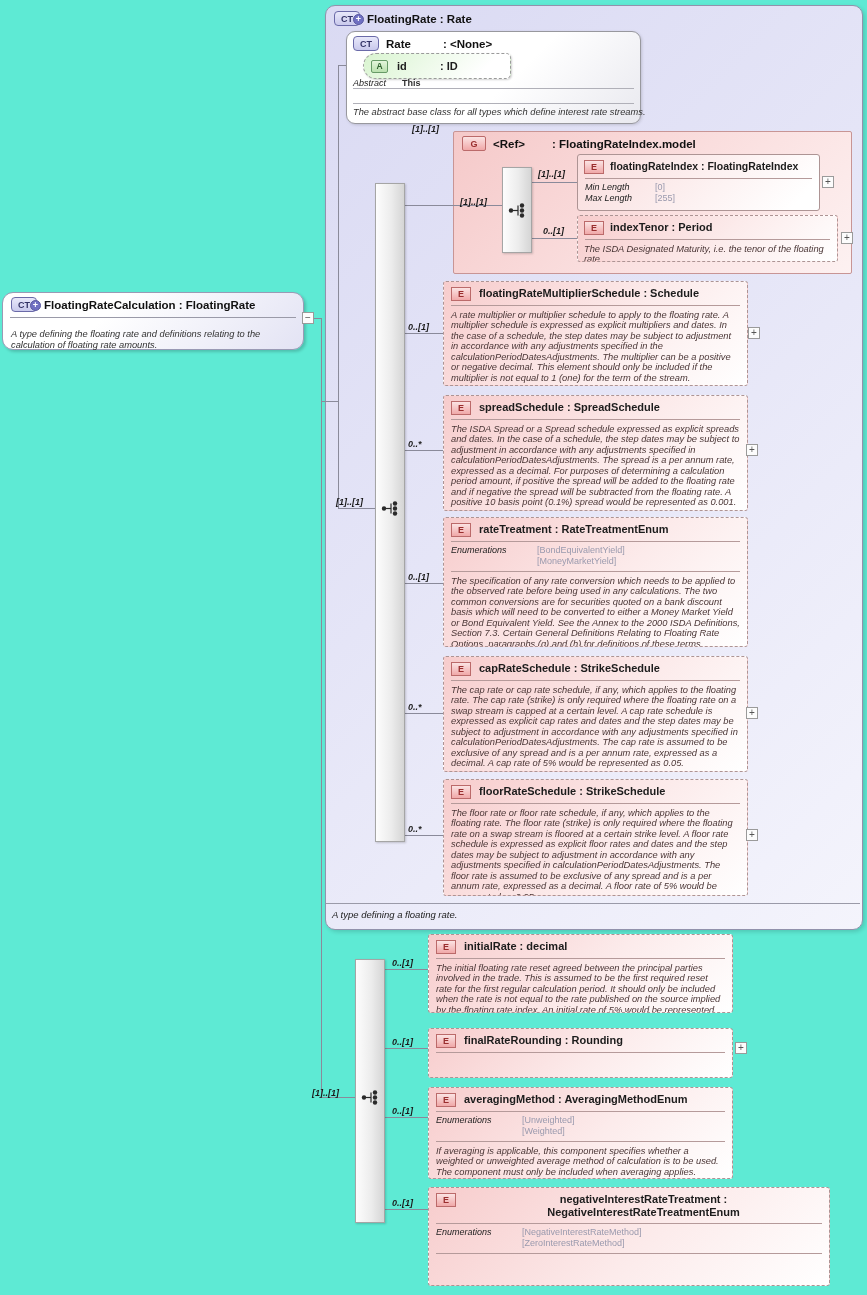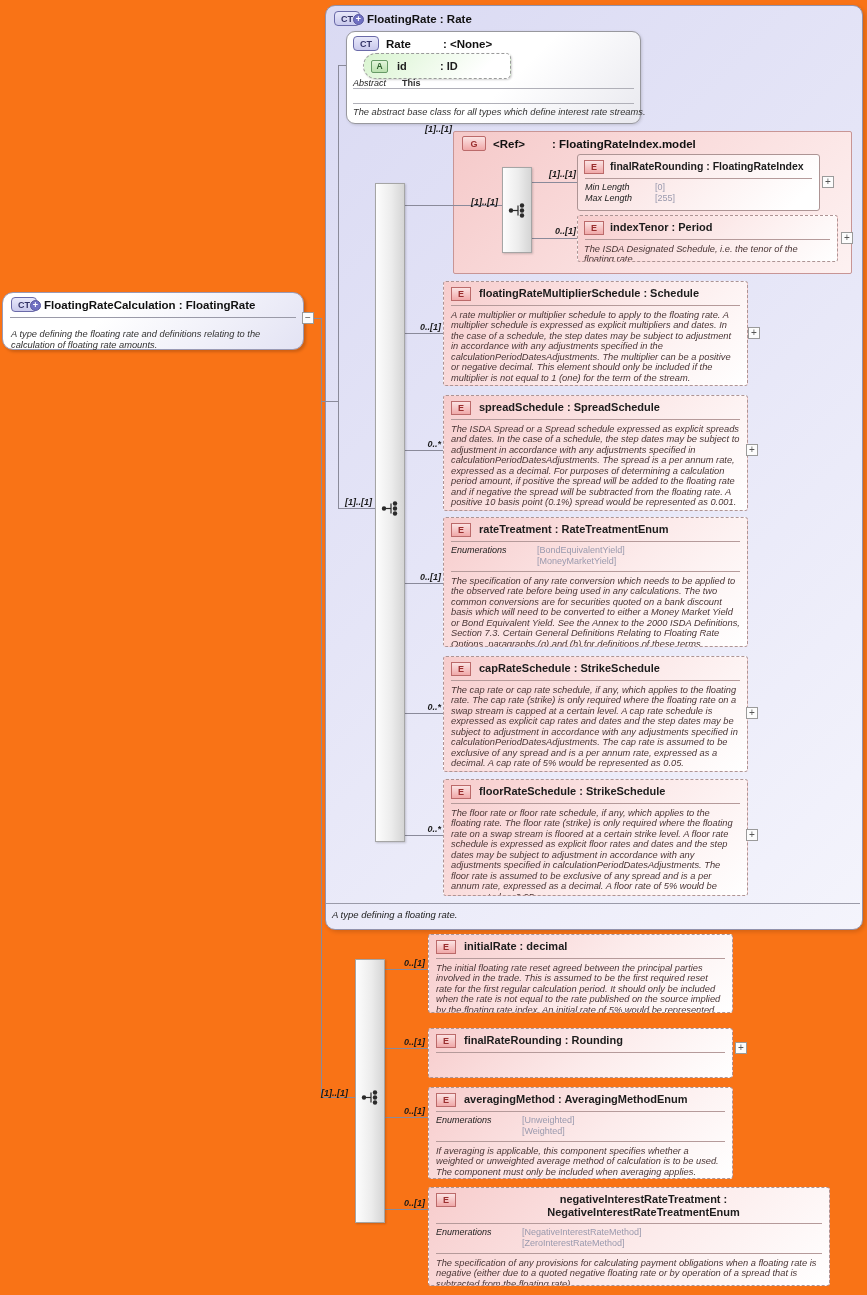--- a/index.html
+++ b/index.html
@@ -1,20 +1,20 @@
 <!DOCTYPE html>
 <html><head>
 <meta charset="utf-8">
 <style>
   html,body{margin:0;padding:0;background:#ffffff;}
-  .canvas{position:relative;width:867px;height:1295px;background:#f97316;overflow:hidden;
+  .canvas{position:relative;width:867px;height:1295px;background:#5eead4;overflow:hidden;
           font-family:"Liberation Sans",sans-serif;}
   .hline{position:absolute;height:1px;background:#8a8a9a;}
   .vline{position:absolute;width:1px;background:#8a8a9a;}
-  .card{position:absolute;font-size:9px;font-style:italic;font-weight:bold;color:#1a1a1a;text-align:right;white-space:nowrap;}
+  .card{position:absolute;font-size:9px;font-style:italic;font-weight:bold;color:#1a1a1a;white-space:nowrap;}
 
   
   .outer-box{position:absolute;left:325px;top:5px;width:536px;height:923px;border:1px solid #9292ac;
              border-radius:10px;background:linear-gradient(135deg,#dadaf3 0%,#e5e5f7 45%,#f4f4fc 100%);
              box-shadow:2px 2px 4px rgba(0,0,0,.15);}
   .left-box{position:absolute;left:2px;top:292px;width:300px;height:56px;border:1px solid #9a9ab5;
             border-radius:11px;background:linear-gradient(135deg,#ffffff 35%,#e3e3f4 100%);
             box-shadow:2px 2px 3px rgba(0,0,0,.18);}
   .rate-box{position:absolute;left:346px;top:31px;width:293px;height:91px;border:1px solid #98989e;
             border-radius:9px;background:linear-gradient(135deg,#ffffff 55%,#e9e9ef 100%);
@@ -199,41 +199,41 @@
 
   <div class="attr-box">
     <span class="icon-a">A</span>
     <span class="attr-name">id</span>
     <span class="attr-type">: ID</span>
   </div>
 
   <div class="el solid" style="left:577px;top:154px;width:243px;height:57px;">
     <div class="el-title" style="gap:6px;padding-left:6px;">
       <span class="icon-e">E</span>
-      <span class="el-label" style="font-size:10.5px;">finalRateRounding : FloatingRateIndex</span>
+      <span class="el-label" style="font-size:10.5px;">floatingRateIndex : FloatingRateIndex</span>
     </div>
     <div class="el-sep"></div>
     <div class="facet">
       <span class="facet-label" style="width:56px;">Min Length</span>
       <span class="facet-vals">[0]</span>
     </div>
     <div class="facet">
       <span class="facet-label" style="width:56px;">Max Length</span>
       <span class="facet-vals">[255]</span>
     </div>
   </div>
   <div class="plusbox" style="left:822px;top:176px;">+</div>
 
   <div class="el" style="left:577px;top:215px;width:261px;height:47px;">
     <div class="el-title" style="gap:6px;padding-left:6px;">
       <span class="icon-e">E</span>
       <span class="el-label">indexTenor : Period</span>
     </div>
     <div class="el-sep"></div>
-    <div class="el-doc" style="padding-left:6px;">The ISDA Designated Schedule, i.e. the tenor of the floating rate.</div>
+    <div class="el-doc" style="padding-left:6px;">The ISDA Designated Maturity, i.e. the tenor of the floating rate.</div>
   </div>
   <div class="plusbox" style="left:841px;top:232px;">+</div>
 
   <div class="el" style="left:443px;top:281px;width:305px;height:105px;">
     <div class="el-title">
       <span class="icon-e">E</span>
       <span class="el-label">floatingRateMultiplierSchedule : Schedule</span>
     </div>
     <div class="el-sep"></div>
     <div class="el-doc">A rate multiplier or multiplier schedule to apply to the floating rate. A multiplier schedule is expressed as explicit multipliers and dates. In the case of a schedule, the step dates may be subject to adjustment in accordance with any adjustments specified in the calculationPeriodDatesAdjustments. The multiplier can be a positive or negative decimal. This element should only be included if the multiplier is not equal to 1 (one) for the term of the stream.</div>
@@ -329,16 +329,15 @@
     </div>
     <div class="el-sep"></div>
     <div class="facet">
       <span class="facet-label">Enumerations</span>
       <span class="facet-vals">
         <div>[NegativeInterestRateMethod]</div>
         <div>[ZeroInterestRateMethod]</div>
       </span>
     </div>
     <div class="el-sep"></div>
-    <div class="el-doc">The specification of any provisions for calculating payment obligations when a floating rate is negative (either due to a quoted negative floating rate or by operation of a spread that is subtracted from the floating rate).</div>
   </div>
 
 </div>
 
 </body></html>

